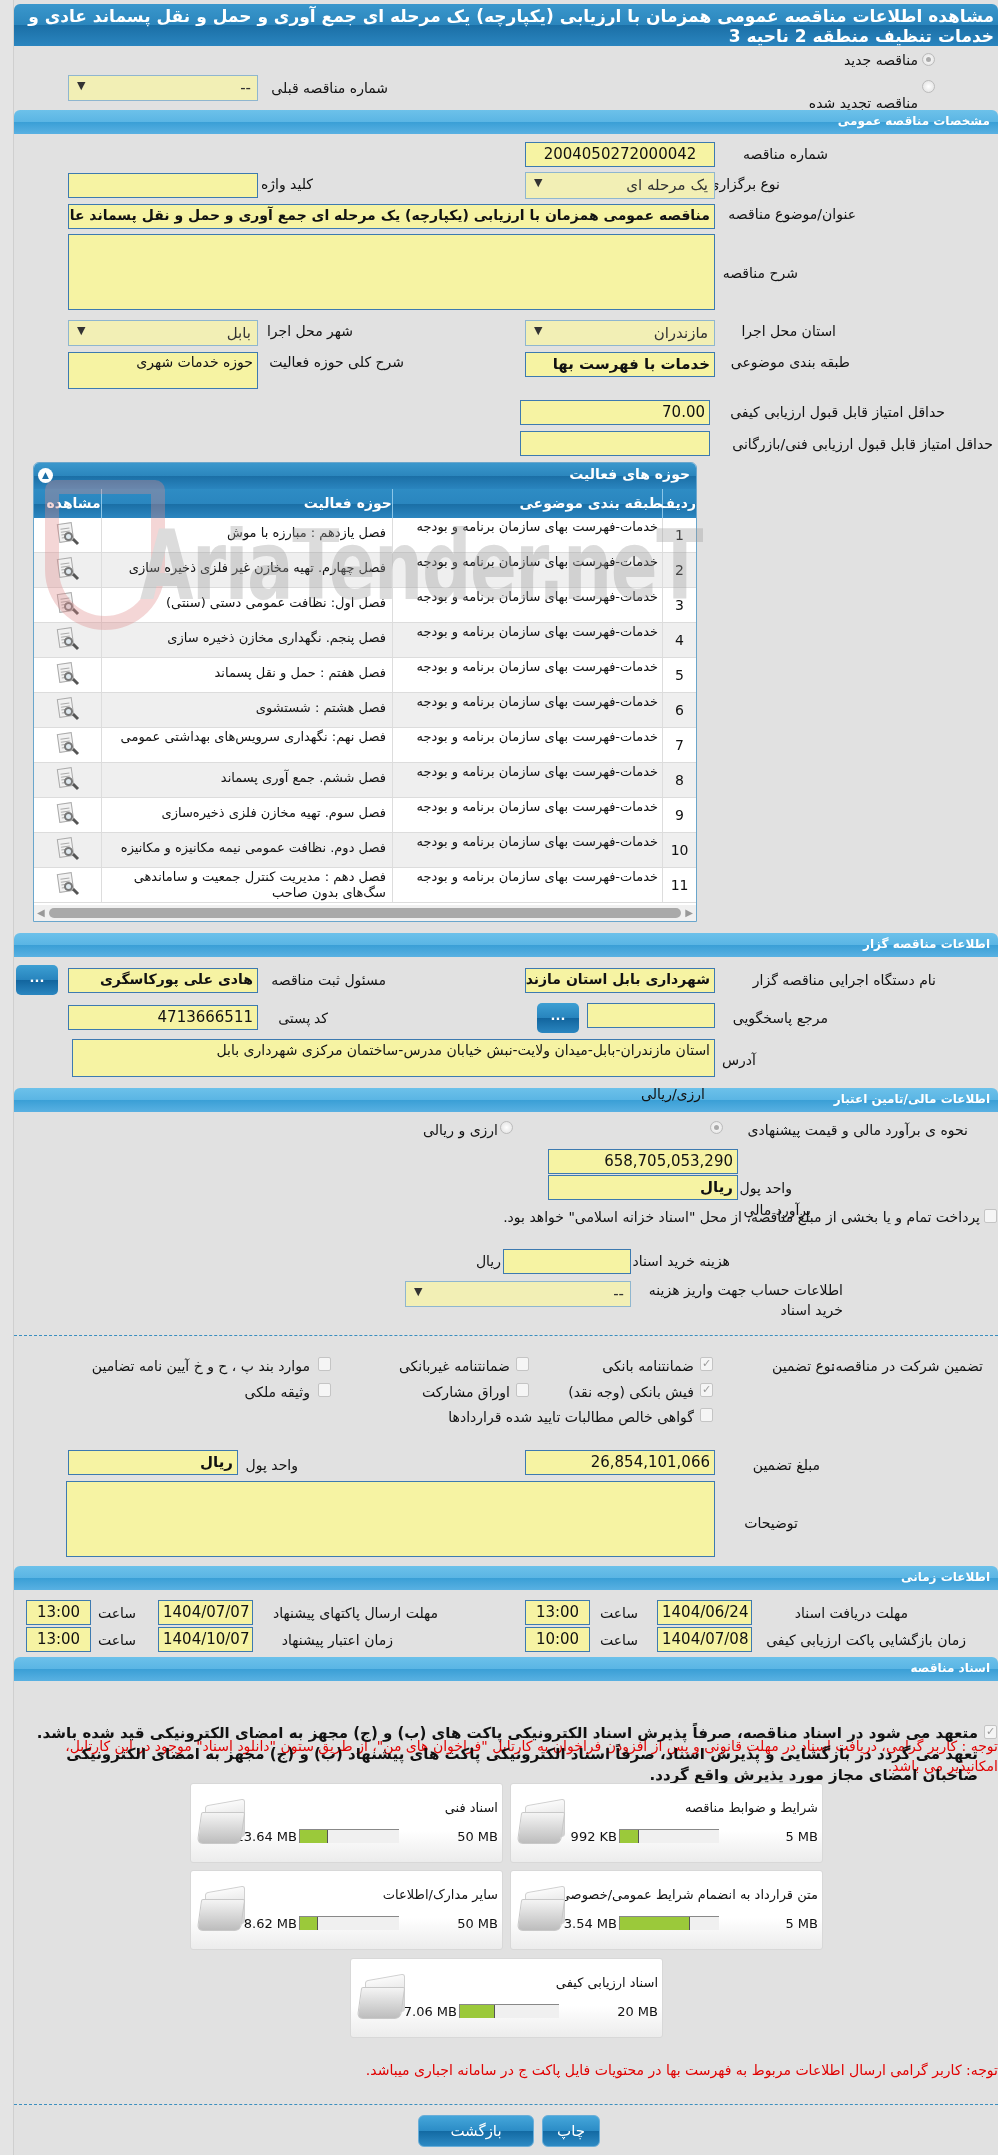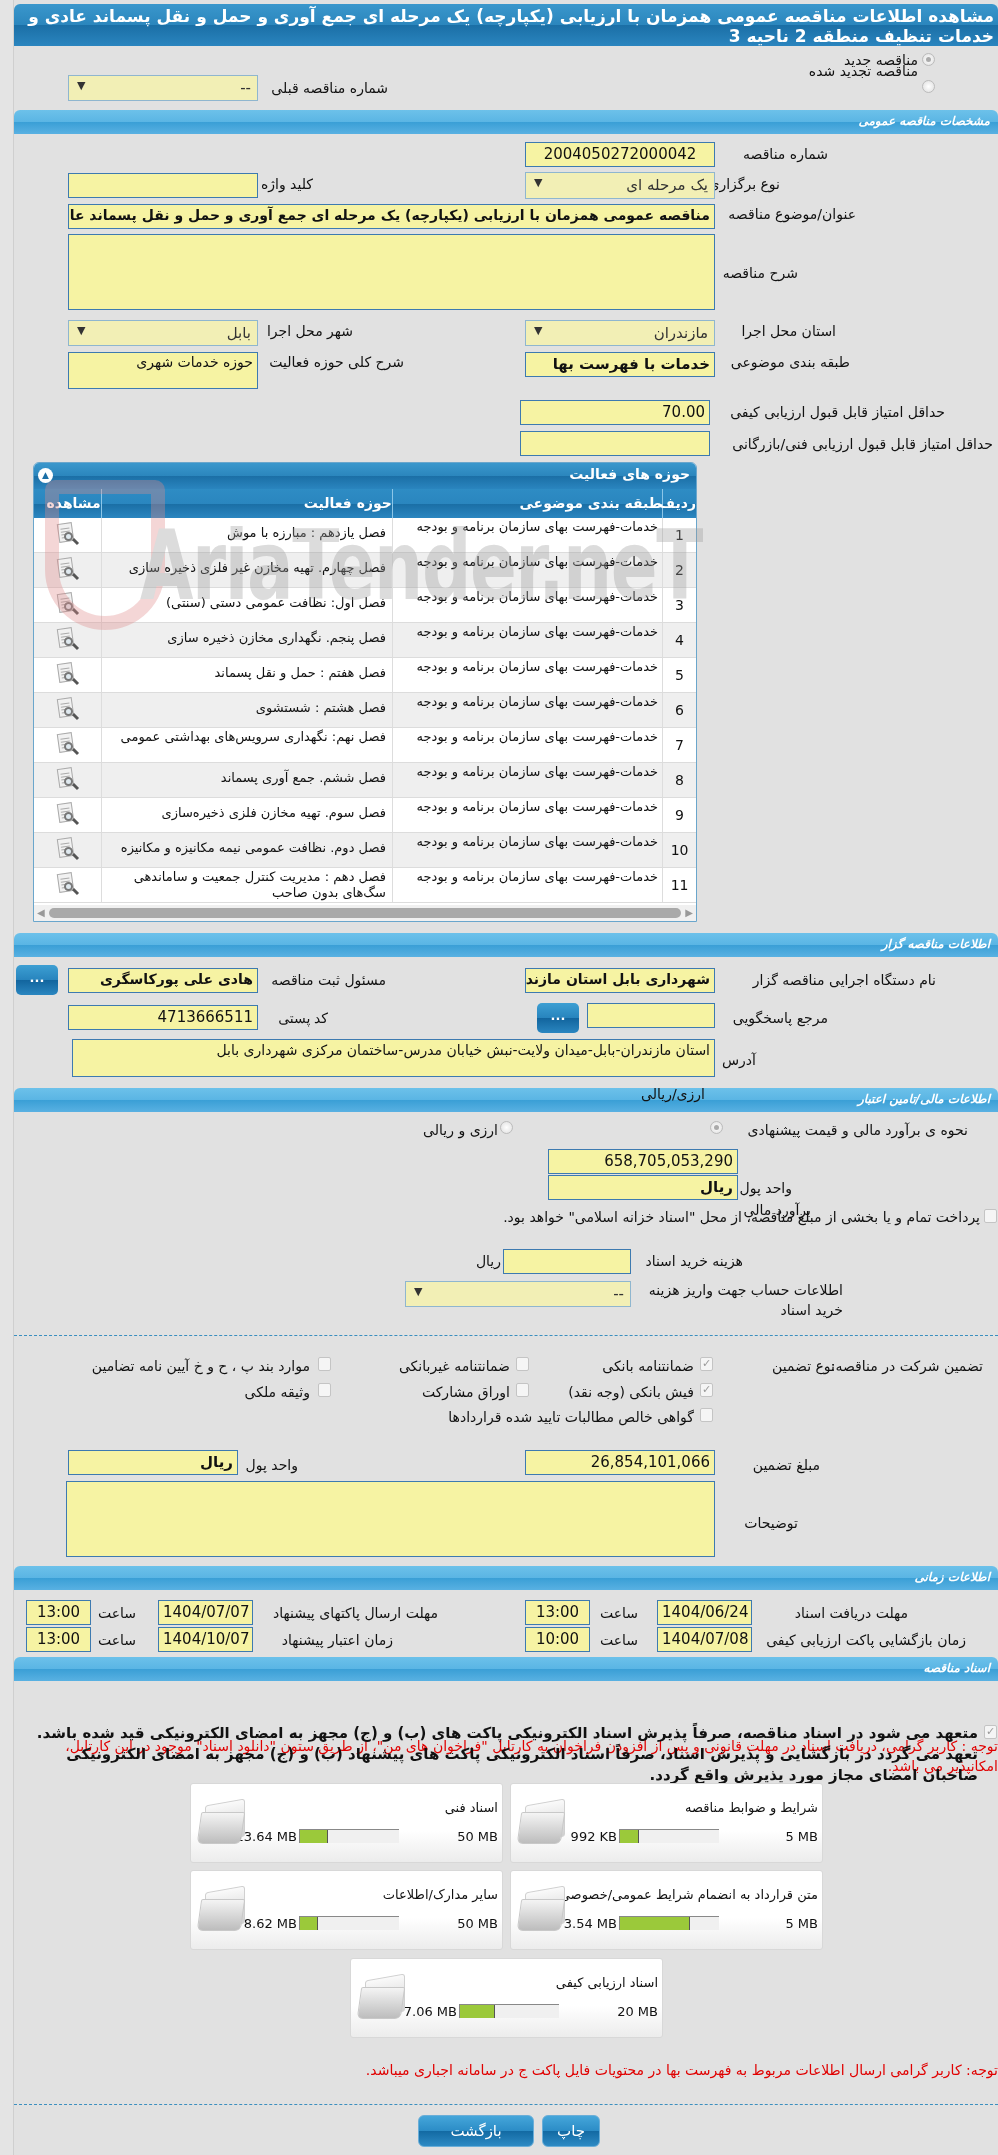--- a/index.html
+++ b/index.html
@@ -4,21 +4,21 @@
 <style>
   * { box-sizing: border-box; margin: 0; padding: 0; }
   html, body { width: 998px; height: 2155px; background: #e1e1e1; overflow: hidden; }
   body { font-family: "DejaVu Sans", sans-serif; font-size: 15px; color: #111; position: relative; direction: rtl; }
   .leftbar { position: absolute; left: 0; top: 0; width: 14px; height: 2155px; background: #e4e4e4; border-right: 1px solid #cfcfcf; }
   .titlebar { position: absolute; left: 14px; right: 0; top: 4px; height: 42px; border-radius: 6px 6px 0 0;
     background: linear-gradient(#3a97cc 0%, #2b86bd 50%, #1b6fa6 51%, #2a85bf 100%); color: #fff;
     font-size: 17px; font-weight: bold; line-height: 20px; padding: 2px 4px 0 0; overflow: hidden; white-space: normal; text-align: right; }
   .sechead { position: absolute; left: 14px; right: 0; height: 24px; border-radius: 6px 6px 0 0;
     background: linear-gradient(#6cc1ea 0%, #5ab5e4 50%, #3a9fd6 51%, #59b1e2 100%); color: #fff;
-    font-size: 12px; font-weight: bold; padding: 4px 8px 0 0; text-align: right; font-style: italic; }
+    font-size: 12px; font-weight: bold; padding: 4px 8px 0 0; text-align: right; }
   .lbl { position: absolute; font-size: 14px; white-space: nowrap; color: #111; text-align: right; }
   .fld { position: absolute; background: #f6f3a3; border: 1px solid #3d7ab0; font-size: 15px; padding: 2px 4px; white-space: nowrap; overflow: hidden; text-align: right; }
   .fld.bold { font-weight: bold; }
   .fld.ltr { direction: ltr; text-align: right; }
   .sel { position: absolute; background: #f2efb5; border: 1px solid #8fb6cf; font-size: 15px; padding: 3px 6px; white-space: nowrap; overflow: hidden; text-align: right; color: #333; }
   .sel .arrow { position: absolute; left: 8px; top: 3px; font-size: 11px; color: #333; }
   .radio { position: absolute; width: 13px; height: 13px; border-radius: 50%; border: 1px solid #bbb; background: radial-gradient(#fff, #ddd); }
   .radio.on::after { content: ""; position: absolute; left: 3px; top: 3px; width: 5px; height: 5px; border-radius: 50%; background: #aaa; }
   .chk { position: absolute; width: 13px; height: 14px; border: 1px solid #c4c4c4; background: #f5f5f5; border-radius: 2px; font-size: 11px; line-height: 12px; text-align: center; color: #9a9a9a; }
   .dotline { position: absolute; left: 14px; right: 0; border-top: 1px dashed #3a8fbf; }
@@ -67,21 +67,21 @@
 </head>
 <body>
 
 <div class="leftbar"></div>
 
 <div class="titlebar">مشاهده اطلاعات مناقصه عمومی همزمان با ارزیابی (یکپارچه) یک مرحله ای جمع آوری و حمل و نقل پسماند عادی و خدمات تنظیف منطقه 2 ناحیه 3</div>
 
 <div class="radio on" style="left:922px; top:53px;"></div>
 <div class="lbl" style="right:80px; top:52px;">مناقصه جدید</div>
 <div class="radio" style="left:922px; top:80px;"></div>
-<div class="lbl" style="right:80px; top:63px;">مناقصه تجدید شده</div>
+<div class="lbl" style="right:80px; top:95px;">مناقصه تجدید شده</div>
 <div class="lbl" style="right:610px; top:80px;">شماره مناقصه قبلی</div>
 <div class="sel" style="left:68px; top:75px; width:190px; height:26px;">
   <span>--</span>
   <span class="arrow">▼</span>
 </div>
 
 <div class="sechead" style="top:110px;">مشخصات مناقصه عمومی</div>
 
 <div class="lbl" style="right:170px; top:146px;">شماره مناقصه</div>
 <div class="fld ltr" style="left:525px; top:142px; width:190px; height:25px; text-align:center;">2004050272000042</div>
@@ -235,21 +235,21 @@
 <div class="lbl" style="right:500px; top:1122px;">ارزی و ریالی</div>
 
 <div class="lbl" style="right:187px; top:1154px;margin-top:48px;">برآورد مالی</div>
 <div class="fld ltr" style="left:548px; top:1149px; width:190px; height:25px;">658,705,053,290</div>
 <div class="lbl" style="right:206px; top:1180px;">واحد پول</div>
 <div class="fld bold" style="left:548px; top:1175px; width:190px; height:25px;">ریال</div>
 
 <div class="chk" style="left:984px; top:1209px;"></div>
 <div class="lbl" style="right:18px; top:1207px; width:480px; white-space:normal; line-height:20px;">پرداخت تمام و یا بخشی از مبلغ مناقصه، از محل "اسناد خزانه اسلامی" خواهد بود.</div>
 
-<div class="lbl" style="right:255px; top:1253px;">هزینه خرید اسناد</div>
+<div class="lbl" style="right:268px; top:1253px;">هزینه خرید اسناد</div>
 <div class="fld" style="left:503px; top:1249px; width:128px; height:25px;"></div>
 <div class="lbl" style="right:497px; top:1253px;">ریال</div>
 <div class="lbl" style="right:155px; top:1280px; width:210px; white-space:normal; line-height:20px;">اطلاعات حساب جهت واریز هزینه خرید اسناد</div>
 <div class="sel" style="left:405px; top:1281px; width:226px; height:26px;">
   <span>--</span>
   <span class="arrow">▼</span>
 </div>
 
 <div class="dotline" style="top:1335px;"></div>
 

